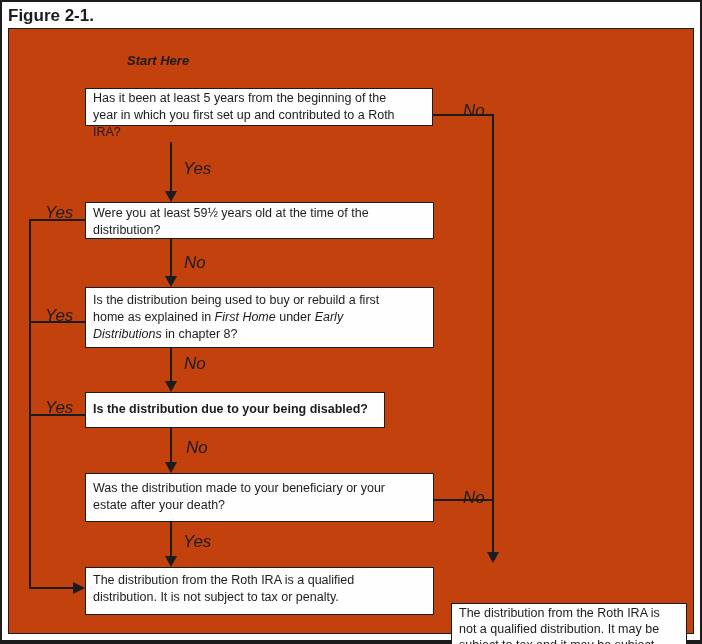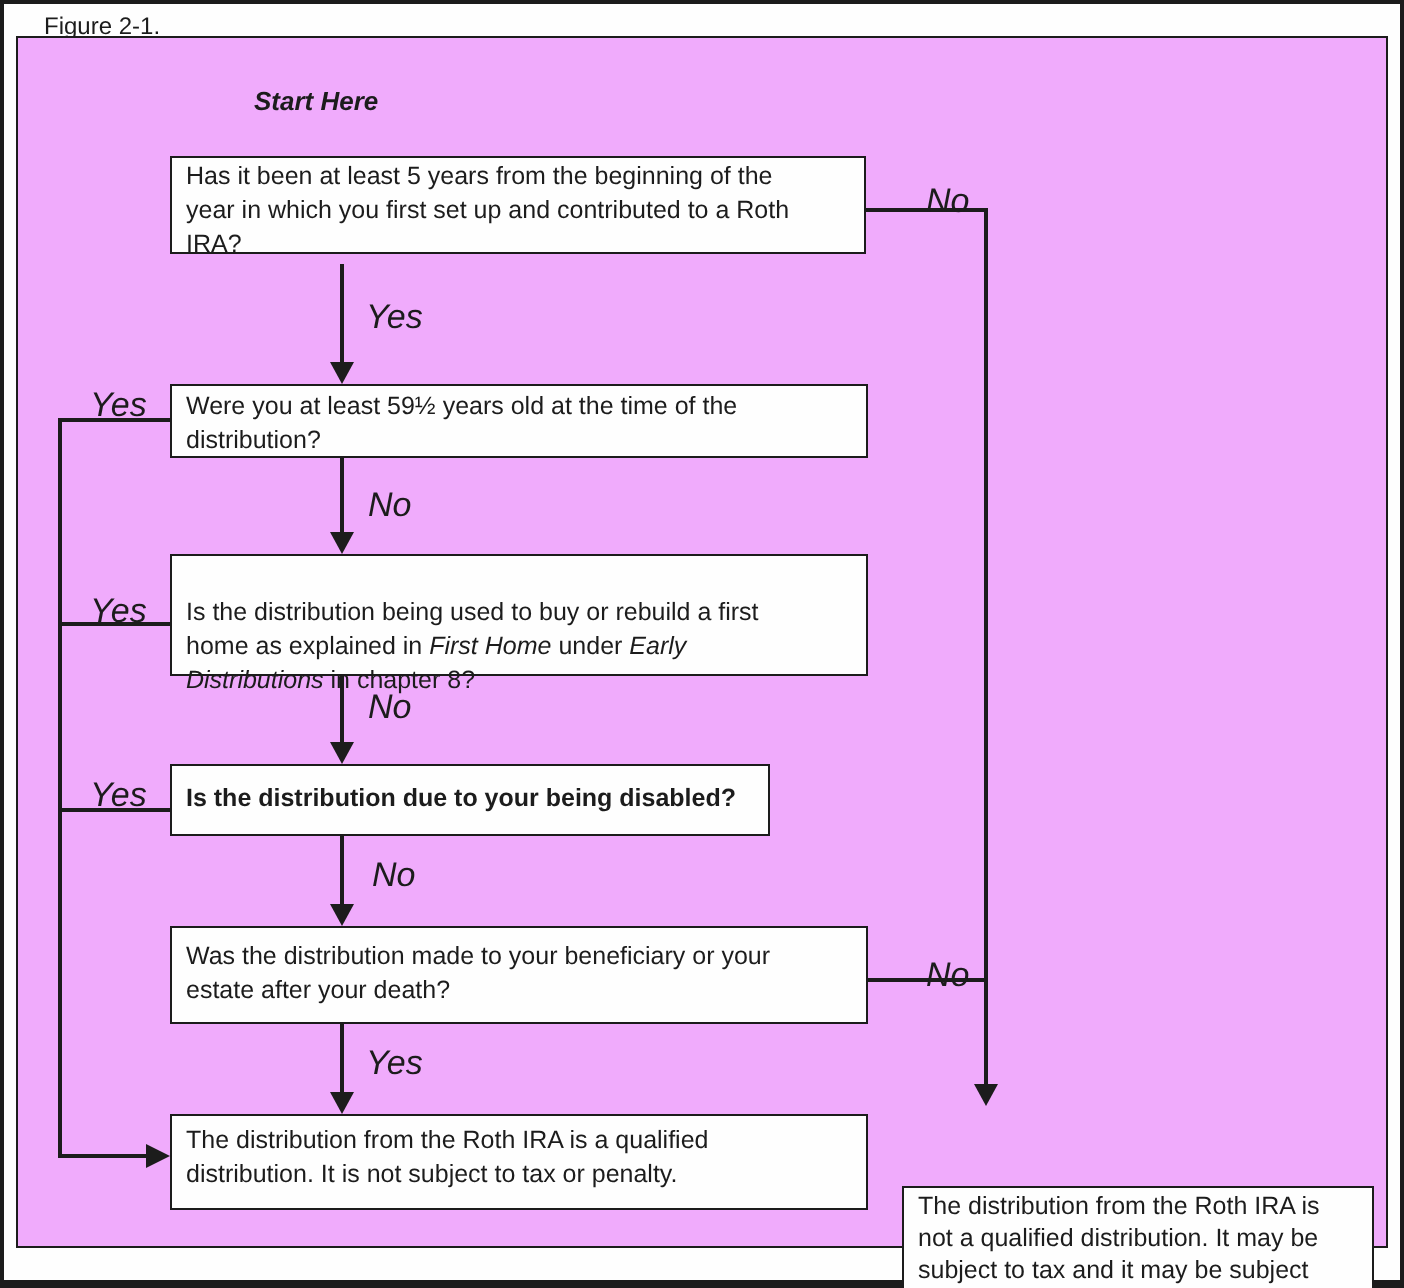--- a/index.html
+++ b/index.html
@@ -3,25 +3,25 @@
 <meta charset="utf-8">
 <style>
   html,body{margin:0;padding:0;background:#fff;}
   .page{
     position:relative;width:702px;height:644px;box-sizing:border-box;
     background:#fefefe;
     border:2px solid #1c1c1c;border-bottom-width:4px;
     font-family:"Liberation Sans","DejaVu Sans",sans-serif;
     color:#1c1c1c;
   }
-  .fig-label{position:absolute;left:20px;top:4px;font-size:12px;font-weight:400;}
+  .fig-label{position:absolute;left:6px;top:4px;font-size:17px;font-weight:700;}
   .fig-title{position:absolute;left:76px;top:3px;font-size:15px;font-weight:700;}
   .chart{
-    position:absolute;left:6px;top:16px;width:686px;height:606px;
-    border:1.5px solid #1c1c1c;box-sizing:border-box;background:#f0abfc;
+    position:absolute;left:6px;top:26px;width:686px;height:606px;
+    border:1.5px solid #1c1c1c;box-sizing:border-box;background:#c2410c;
   }
   .start-label{position:absolute;left:118px;top:24px;font-size:13px;font-weight:700;font-style:italic;}
   .box{
     position:absolute;box-sizing:border-box;background:#fefefe;
     border:1.5px solid #1c1c1c;
     font-size:12.5px;line-height:17px;
     padding:2px 7px;white-space:pre-line;
   }
   .edge-label{position:absolute;font-size:17px;font-style:italic;}
   .hline,.vline{position:absolute;background:#1c1c1c;}
@@ -34,26 +34,26 @@
 </style>
 </head>
 <body>
 
 <div class="page">
   <span class="fig-label">Figure 2-1.</span>
 
   <div class="chart">
     <span class="start-label">Start Here</span>
 
-    <div class="box" style="left:76px;top:59px;width:348px;height:49px;padding-top:1px;">Has it been at least 5 years from the beginning of the
+    <div class="box" style="left:76px;top:59px;width:348px;height:38px;padding-top:1px;">Has it been at least 5 years from the beginning of the
 year in which you first set up and contributed to a Roth
 IRA?</div>
     <div class="box" style="left:76px;top:173px;width:349px;height:37px;padding-top:2px;">Were you at least 59½ years old at the time of the
 distribution?</div>
-    <div class="box" style="left:76px;top:258px;width:349px;height:61px;padding-top:20px;"><span>Is the distribution being used to buy or rebuild a first
+    <div class="box" style="left:76px;top:258px;width:349px;height:61px;padding-top:4px;"><span>Is the distribution being used to buy or rebuild a first
 home as explained in </span><i>First Home</i><span> under </span><i>Early
 Distributions</i><span> in chapter 8?</span></div>
     <div class="box" style="left:76px;top:363px;width:300px;height:36px;padding-top:8px;font-weight:bold;">Is the distribution due to your being disabled?</div>
     <div class="box" style="left:76px;top:444px;width:349px;height:49px;padding-top:6px;">Was the distribution made to your beneficiary or your
 estate after your death?</div>
 
     <div class="box" style="left:76px;top:538px;width:349px;height:48px;padding-top:4px;">The distribution from the Roth IRA is a qualified
 distribution. It is not subject to tax or penalty.</div>
     <div class="box" style="left:442px;top:534px;width:236px;height:68px;padding-top:1px;line-height:16px;margin-top:40px;">The distribution from the Roth IRA is
 not a qualified distribution. It may be

